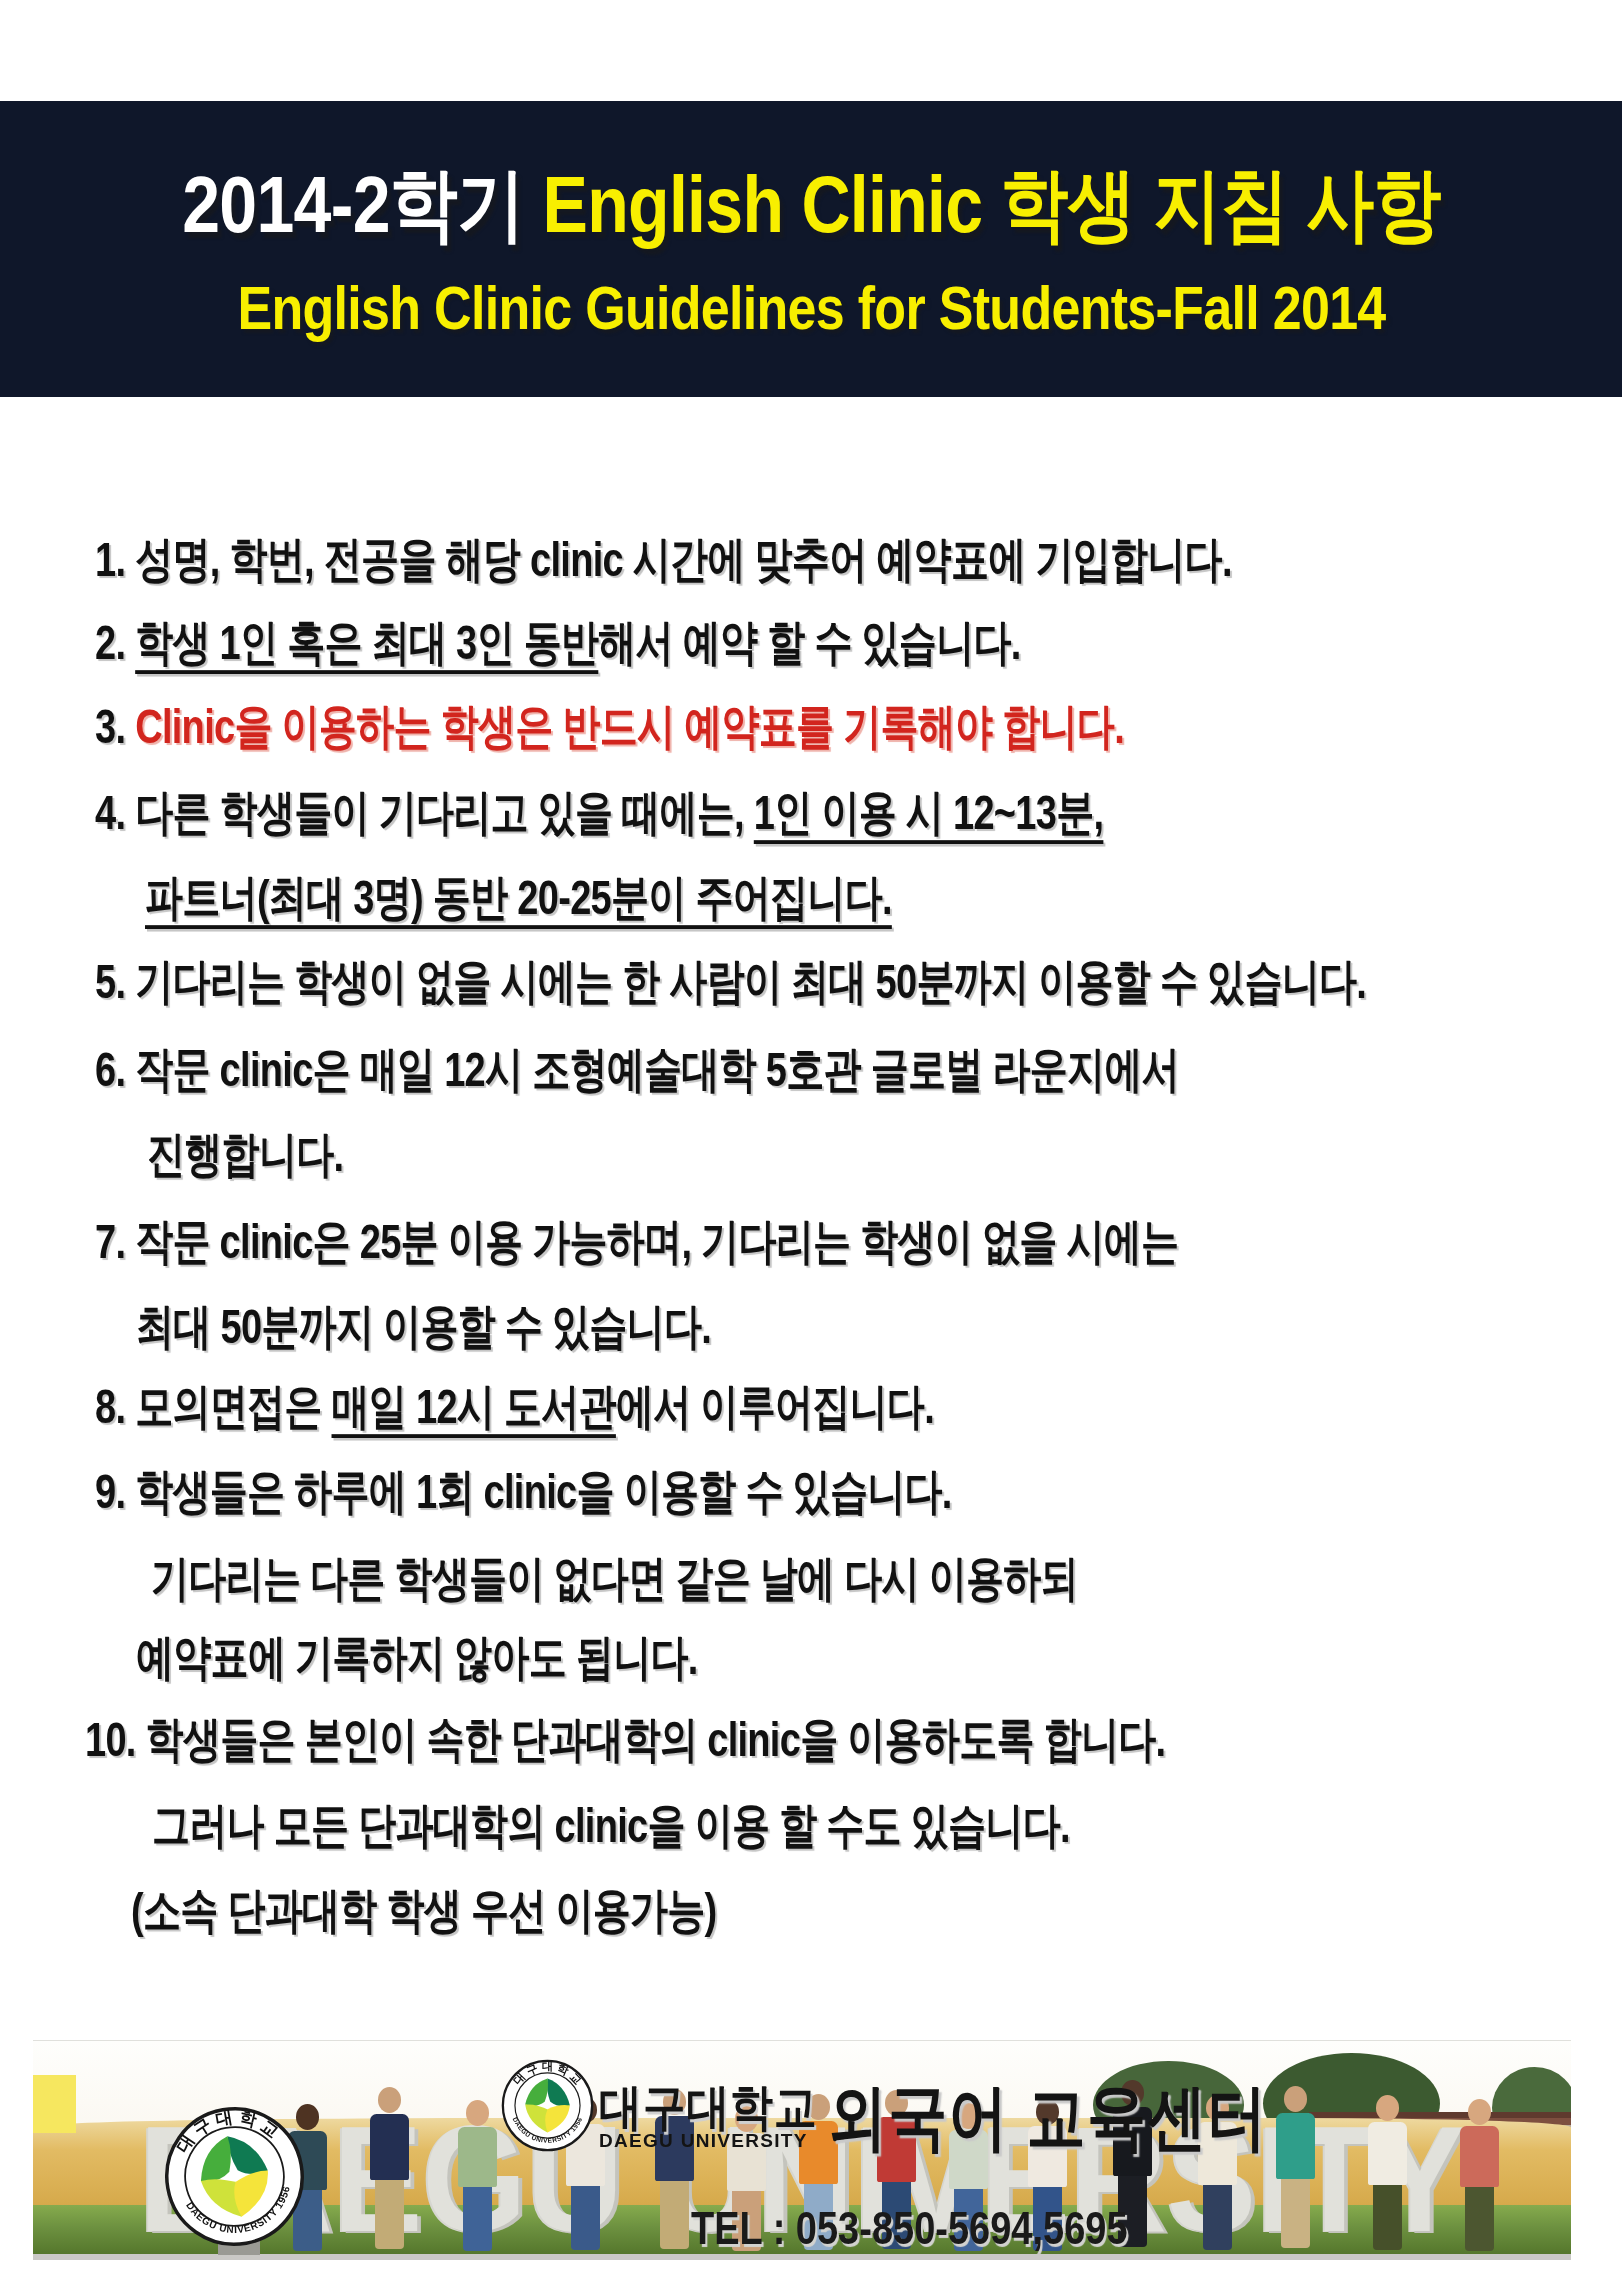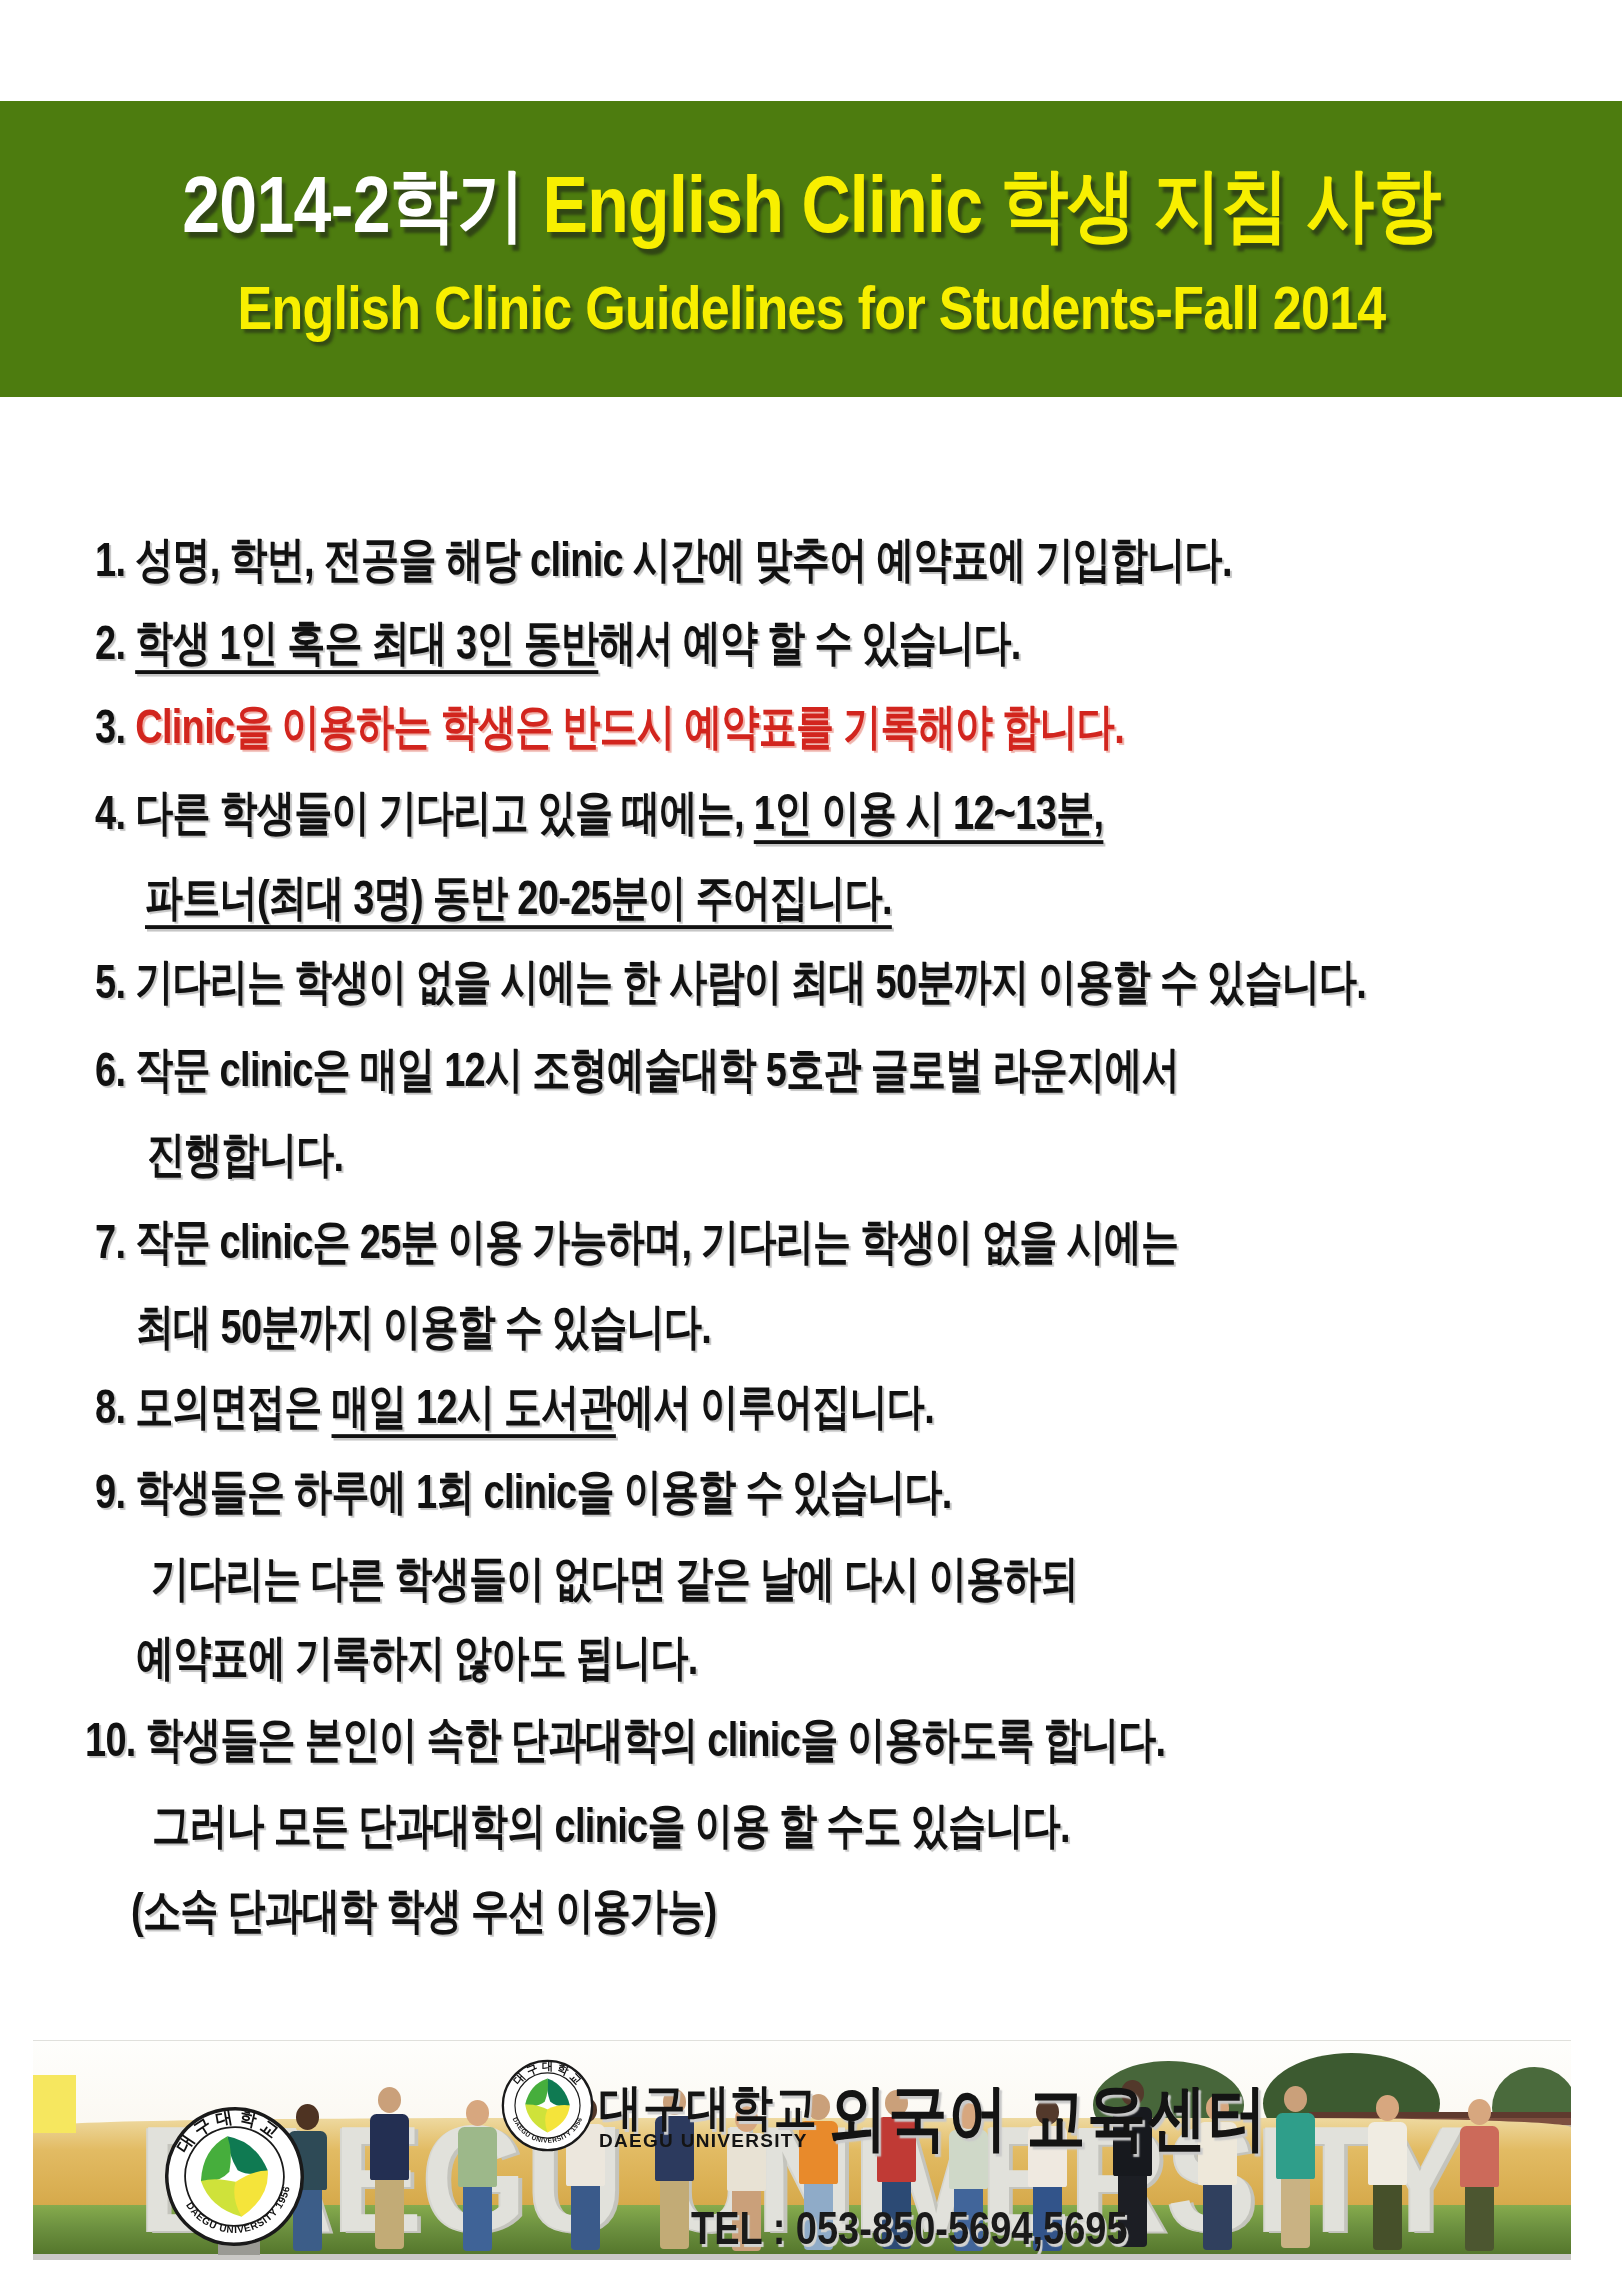--- a/index.html
+++ b/index.html
@@ -3,21 +3,21 @@
 <meta charset="utf-8">
 <style>
   html,body{margin:0;padding:0;}
   body{
     width:1623px;height:2295px;position:relative;background:#ffffff;
     font-family:"Liberation Sans","DejaVu Sans",sans-serif;overflow:hidden;
   }
   
   .banner{
     position:absolute;left:0;top:101px;width:1623px;height:296px;
-    background:#4d7c0f;
+    background:#0f172a;
   }
   .h1{
     position:absolute;left:0;top:51px;width:100%;text-align:center;white-space:nowrap;
     font-size:68px;font-weight:bold;letter-spacing:-0.7px;
     transform:scaleY(1.18);transform-origin:50% 0;
     text-shadow:3.9px 4.6px 2.6px rgba(25,25,25,0.55);
   }
   .h1 .w{color:#ffffff;}
   .h1 .y{color:#f8ef00;}
   .h2{

